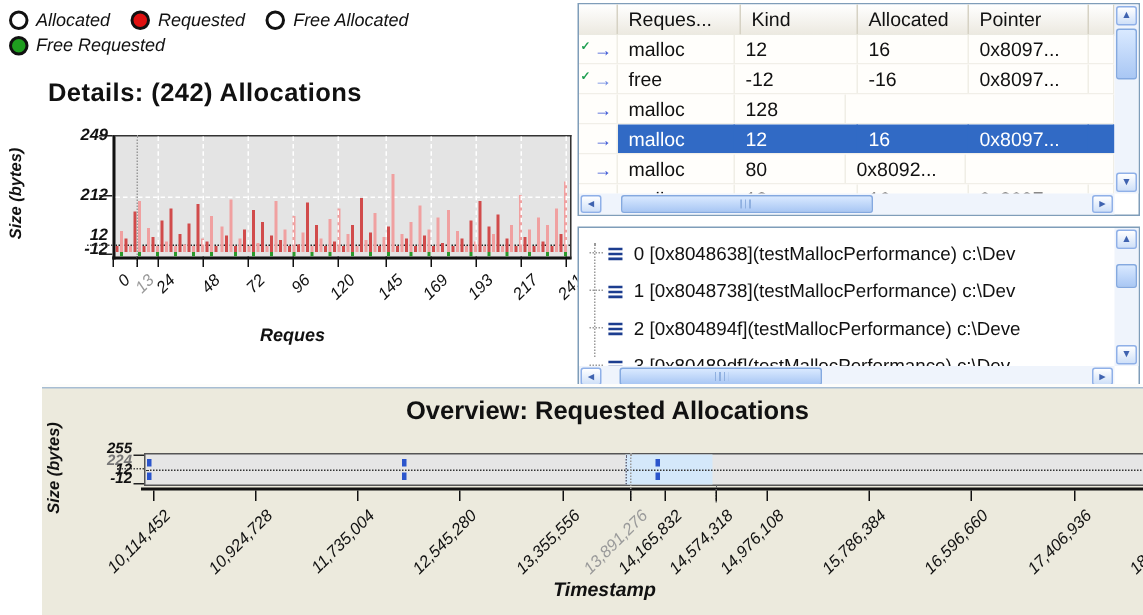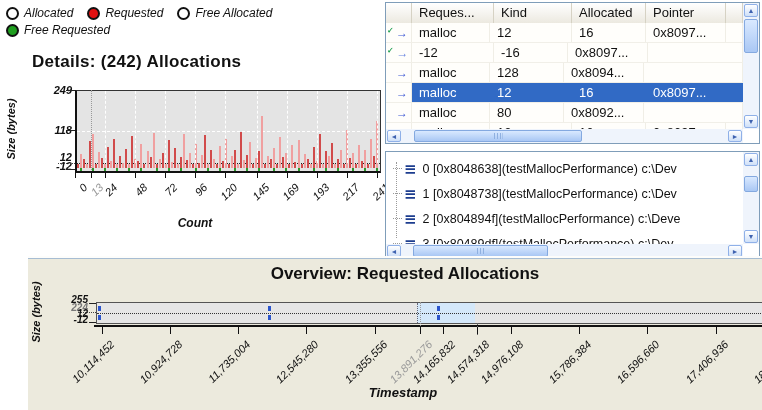--- a/index.html
+++ b/index.html
@@ -99,21 +99,21 @@
     <span class="leg">
       <span class="dot" style="background: rgb(31, 158, 31);"></span>
       <span>Free Requested</span>
     </span>
   </div>
 
   <div class="d-title">Details: (242) Allocations</div>
   <div class="vlabel" style="left:-21px;top:123px;width:64px;">Size (bytes)</div>
 
   <span class="ytick" style="left:38px;top:84px;">249</span>
-  <span class="ytick" style="left:38px;top:124px;">118</span>
+  <span class="ytick" style="left:38px;top:124px;">212</span>
   <span class="ytick" style="left:38px;top:151px;">12</span>
   <span class="ytick" style="left:38px;top:160px;">-12</span>
   <div class="tickdash" style="left:66px;top:90px;width:9px;"></div>
   <div class="tickdash" style="left:66px;top:130px;width:9px;"></div>
   <div class="tickdot" style="left:58px;top:163px;width:17px;"></div>
   <div class="tickdash" style="left:66px;top:169px;width:9px;"></div>
 
   <div id="d-plot" style="--bc: #d14b4b; --bcl: #f0a0a0; --fc: #2c9a2c;">
     <div class="hgrid118"></div>
     <div class="hgrid12"></div>
@@ -274,21 +274,21 @@
       <div class="vgrid" style="left: 316.9px; top: 91px; height: 72px;"></div>
       <div class="xtick" style="left: 316.9px; top: 171px; height: 7px;"></div>
       <span class="rlab" style="left: 276.9px; top: 181px; width: 46px;">193</span>
       <div class="vgrid" style="left: 346.9px; top: 91px; height: 72px;"></div>
       <div class="xtick" style="left: 346.9px; top: 171px; height: 7px;"></div>
       <span class="rlab" style="left: 306.9px; top: 181px; width: 46px;">217</span>
       <div class="vgrid" style="left: 377px; top: 91px; height: 72px;"></div>
       <div class="xtick" style="left: 377px; top: 171px; height: 7px;"></div>
       <span class="rlab" style="left: 337px; top: 181px; width: 46px;">241</span>
     </div>
-  <div class="axlabel" style="left:150px;top:216px;width:90px;">Count</div>
+  <div class="axlabel" style="left:150px;top:216px;width:90px;">Reques</div>
 
   <div class="panel" style="left:385px;top:2px;width:373px;height:140px;">
     <div class="thead">
       <div class="hc c-icon"></div>
       <div class="hc c-req">Reques...</div>
       <div class="hc c-kind">Kind</div>
       <div class="hc c-alloc">Allocated</div>
       <div class="hc c-ptr">Pointer</div>
       <div class="hc c-fill"></div>
     </div>
@@ -296,30 +296,30 @@
       <div class="trow">
         <div class="tc c-icon"><span class="chk">✓</span><span class="arrow">→</span></div>
         <div class="tc c-kind">malloc</div>
         <div class="tc c-req">12</div>
         <div class="tc c-alloc">16</div>
         <div class="tc c-ptr">0x8097...</div>
         <div class="tc c-fill"></div>
       </div>
       <div class="trow">
         <div class="tc c-icon"><span class="chk">✓</span><span class="arrow out">←</span></div>
+        <div class="tc c-kind">free</div>
         <div class="tc c-req">-12</div>
         <div class="tc c-alloc">-16</div>
         <div class="tc c-ptr">0x8097...</div>
         <div class="tc c-fill"></div>
       </div>
       <div class="trow">
         <div class="tc c-icon"><span class="arrow">→</span></div>
         <div class="tc c-kind">malloc</div>
         <div class="tc c-alloc">128</div>
-        <div class="tc c-ptr">0x8094...</div>
         <div class="tc c-fill"></div>
       </div>
       <div class="trow sel">
         <div class="tc c-icon"><span class="arrow">→</span></div>
         <div class="tc c-kind">malloc</div>
         <div class="tc c-req">12</div>
         <div class="tc c-alloc">16</div>
         <div class="tc c-ptr">0x8097...</div>
         <div class="tc c-fill"></div>
       </div>

